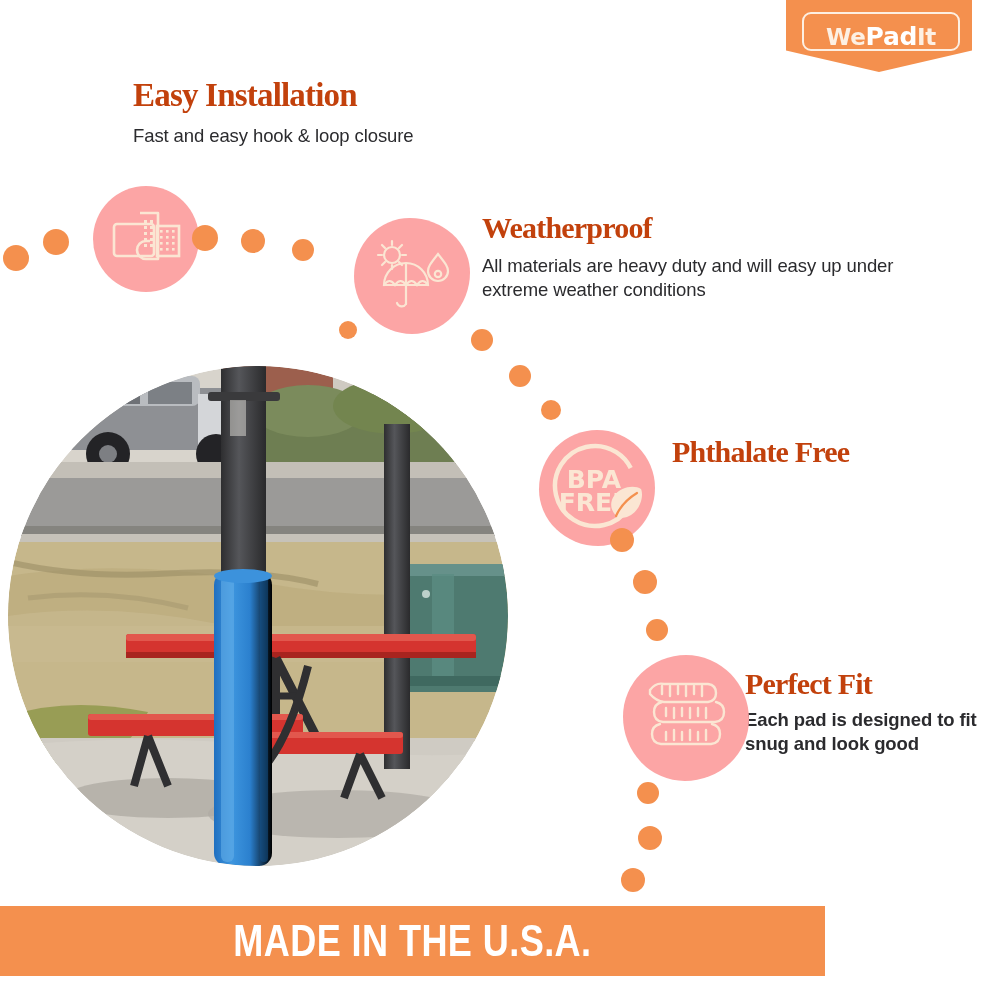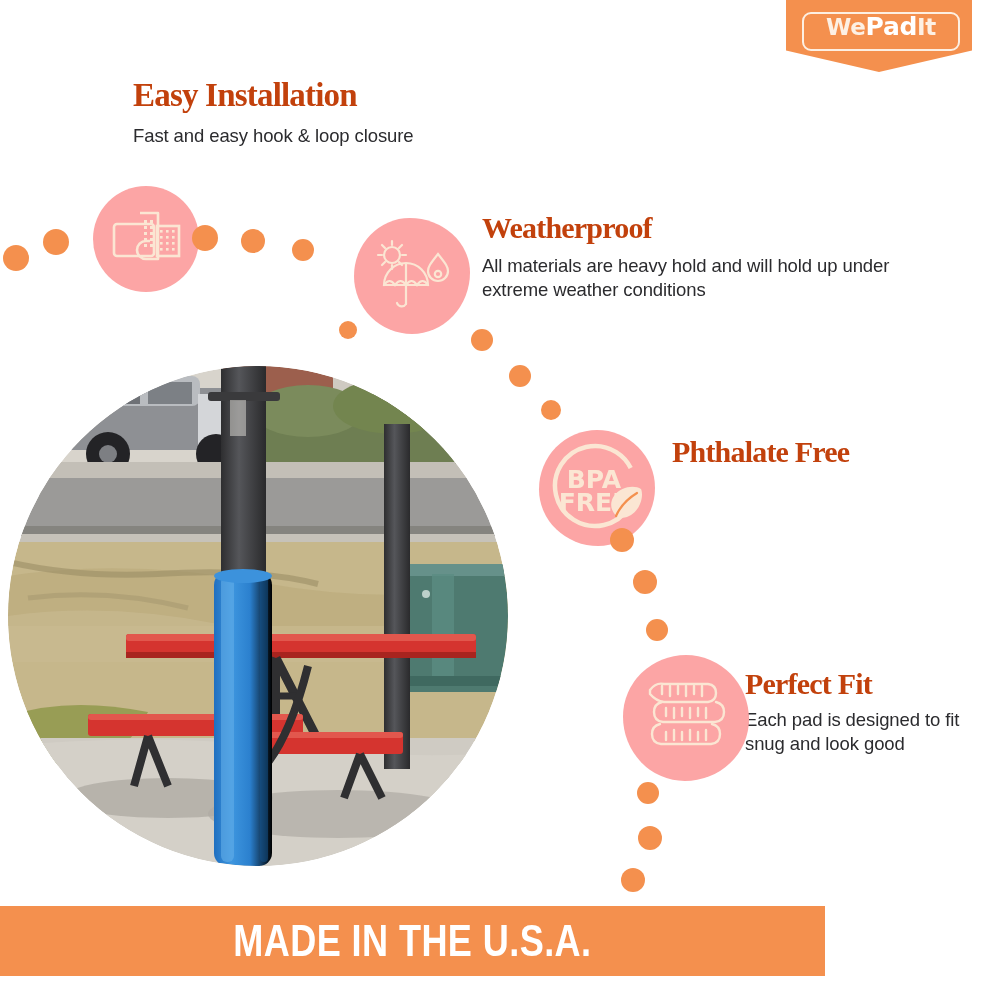--- a/index.html
+++ b/index.html
@@ -15,21 +15,21 @@
   
   .logo-wrap{position:absolute;left:786px;top:0px;width:186px;height:72px;}
   .logo-banner{
     position:absolute;inset:0;background:#F4904E;
     -webkit-clip-path:polygon(0 0,100% 0,100% 70%,50% 100%,0 70%);
     clip-path:polygon(0 0,100% 0,100% 70%,50% 100%,0 70%);
   }
   .logo-box{
     position:absolute;left:16px;top:12px;width:154px;height:35px;
     border:2.5px solid #FDEFE2;border-radius:9px;
-    display:flex;align-items:flex-start;justify-content:center;
+    display:flex;align-items:flex-end;justify-content:center;
   }
   .logo-text{
     font-size:23px;letter-spacing:-.3px;white-space:nowrap;color:#FDF0E4;
     font-family:"DejaVu Sans", sans-serif;line-height:1;
   }
   .logo-text .l-we,.logo-text .l-it{font-weight:700;}
   .logo-text .l-pad{font-weight:700;color:#ffffff;font-size:25px;}
 
   
   .f-title{
@@ -48,21 +48,21 @@
   #blk-weather{position:absolute;left:482px;top:212px;width:430px;}
   #blk-weather .f-title{font-size:30px;}
   #blk-weather .f-body{font-size:18.5px;margin-top:10px;}
 
   #blk-phth{position:absolute;left:672px;top:436px;width:300px;}
   #blk-phth .f-title{font-size:30px;}
   #blk-phth .f-body{font-size:18.5px;margin-top:8px;}
 
   #blk-fit{position:absolute;left:745px;top:668px;width:240px;}
   #blk-fit .f-title{font-size:30px;}
-  #blk-fit .f-body{font-size:18.5px;margin-top:8px;}
+  #blk-fit .f-body{font-size:18.5px;margin-top:8px;font-weight:bold;}
 
   
   .icon-circle{
     position:absolute;background:#fca5a5;border-radius:50%;
     display:flex;align-items:center;justify-content:center;
   }
   #icon-easy{left:93px;top:186px;width:106px;height:106px;}
   #icon-weather{left:354px;top:218px;width:116px;height:116px;border-radius:48% 52% 50% 50%/50% 47% 53% 50%;}
   #icon-bpa{left:539px;top:430px;width:116px;height:116px;border-radius:50% 50% 49% 51%/51% 50% 50% 49%;}
   #icon-fit{left:623px;top:655px;width:126px;height:126px;border-radius:50% 50% 51% 49%/49% 51% 49% 51%;}
@@ -135,21 +135,21 @@
           <rect x="62" y="34" width="2.6" height="2.6"></rect>
         <rect x="50" y="40" width="2.6" height="2.6"></rect>
           <rect x="56" y="40" width="2.6" height="2.6"></rect>
           <rect x="62" y="40" width="2.6" height="2.6"></rect>
       </g>
     </svg>
   </div>
 
   <div id="blk-weather">
     <div class="f-title">Weatherproof</div>
-    <div class="f-body">All materials are heavy hold and will hold up under extreme weather conditions</div>
+    <div class="f-body">All materials are heavy duty and will easy up under extreme weather conditions</div>
   </div>
 
   <div class="icon-circle" id="icon-weather">
     <svg width="80" height="76" viewBox="0 0 80 76" fill="none" stroke="#FBE6D3" stroke-width="2.2" stroke-linecap="round">
       <circle cx="20" cy="17" r="8"></circle>
       <g>
         <line x1="20" y1="3" x2="20" y2="7"></line>
           <line x1="20" y1="27" x2="20" y2="31"></line>
         <line x1="6" y1="17" x2="10" y2="17"></line>
           <line x1="30" y1="17" x2="34" y2="17"></line>

